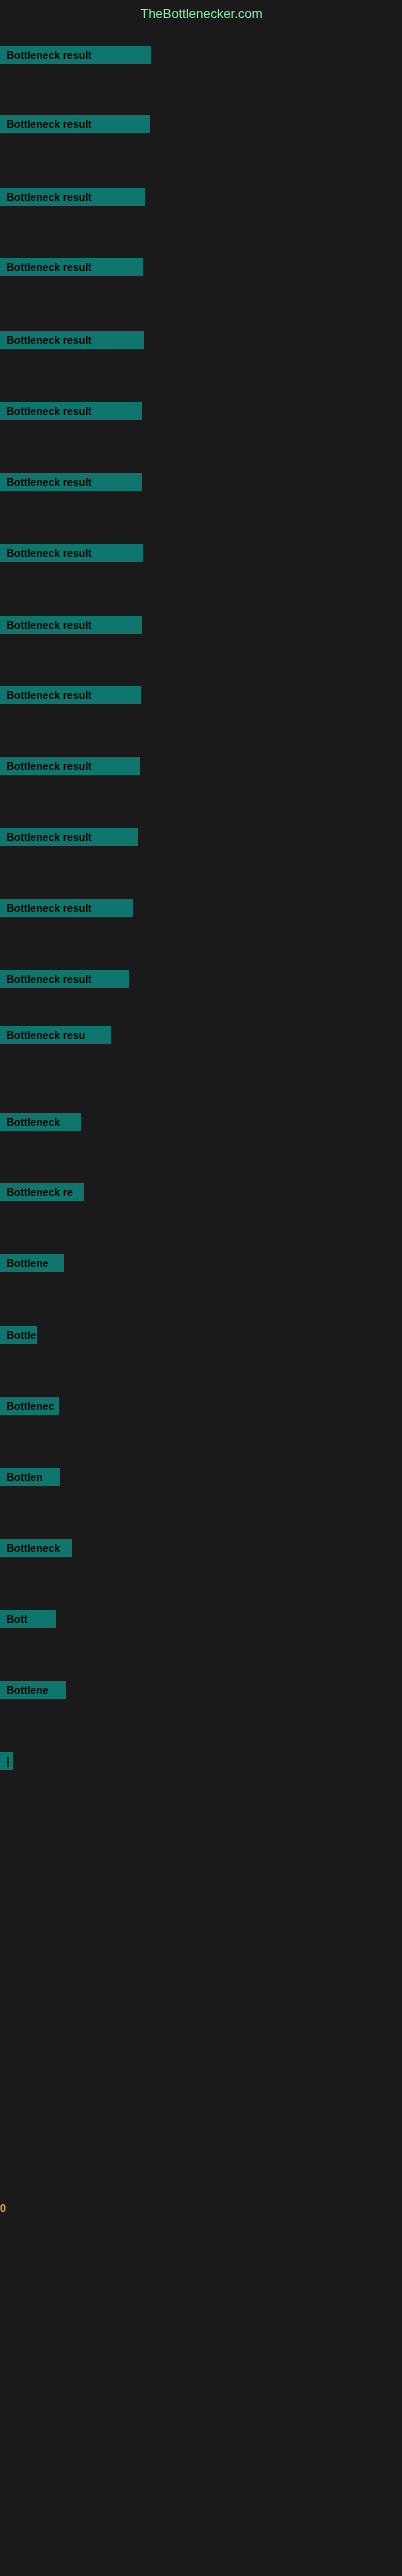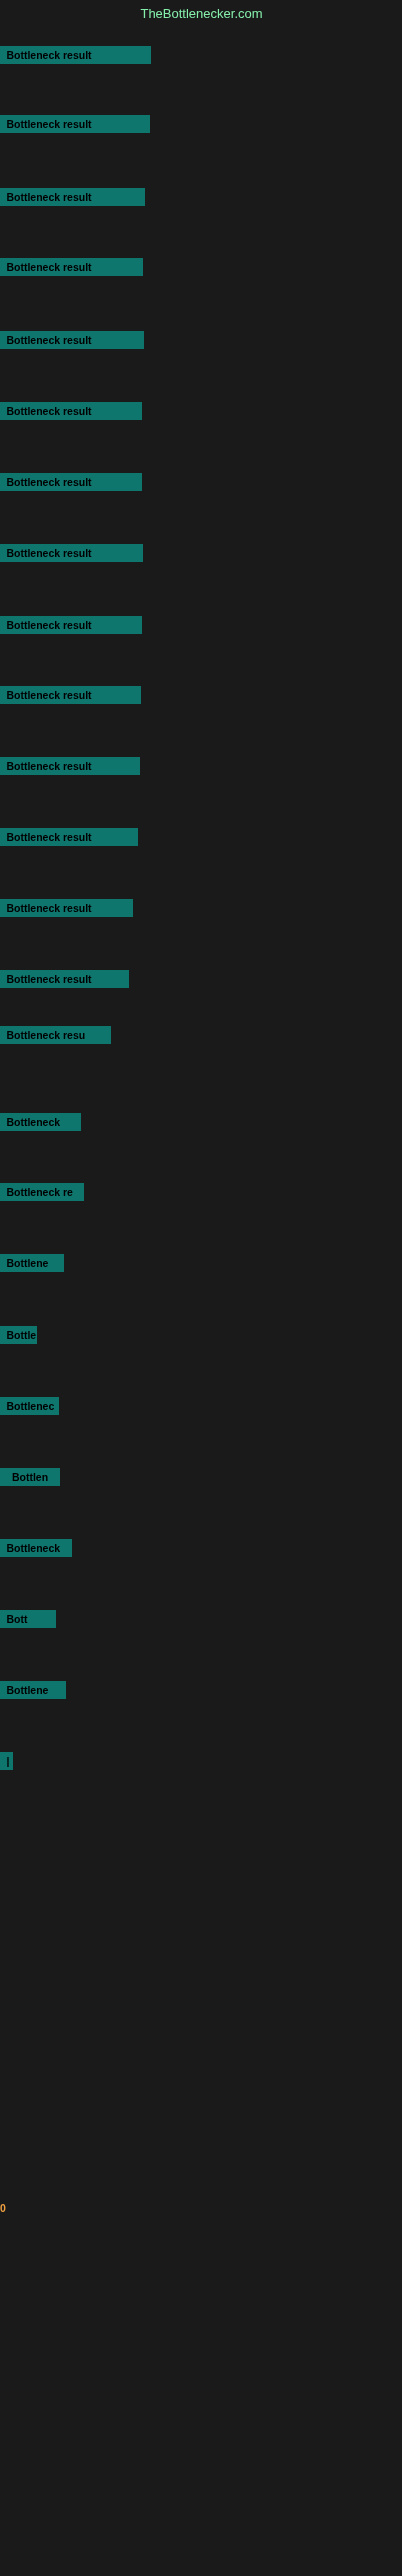--- a/index.html
+++ b/index.html
@@ -52,20 +52,20 @@
     <div class="bottleneck-item" style="top: 757px; width: 140px;">Bottleneck result</div>
     <div class="bottleneck-item" style="top: 828px; width: 138px;">Bottleneck result</div>
     <div class="bottleneck-item" style="top: 899px; width: 133px;">Bottleneck result</div>
     <div class="bottleneck-item" style="top: 970px; width: 129px;">Bottleneck result</div>
     <div class="bottleneck-item" style="top: 1026px; width: 111px;">Bottleneck resu</div>
     <div class="bottleneck-item" style="top: 1113px; width: 81px;">Bottleneck</div>
     <div class="bottleneck-item" style="top: 1183px; width: 84px;">Bottleneck re</div>
     <div class="bottleneck-item" style="top: 1254px; width: 64px;">Bottlene</div>
     <div class="bottleneck-item" style="top: 1326px; width: 37px;">Bottle</div>
     <div class="bottleneck-item" style="top: 1397px; width: 59px;">Bottlenec</div>
-    <div class="bottleneck-item" style="top: 1468px; width: 60px; text-align: center;">Bottlen</div>
+    <div class="bottleneck-item" style="top: 1468px; width: 60px;">Bottlen</div>
     <div class="bottleneck-item" style="top: 1539px; width: 72px;">Bottleneck</div>
     <div class="bottleneck-item" style="top: 1610px; width: 56px;">Bott</div>
     <div class="bottleneck-item" style="top: 1681px; width: 66px;">Bottlene</div>
     <div class="bottleneck-item" style="top: 1752px; width: 6.4px;">|</div>
     <div style="position: absolute; top: 2202px; left: 0px; color: rgb(240, 160, 64); font-size: 10.5px; font-weight: bold;">0</div>
   </div>
 
 
 </body></html>

